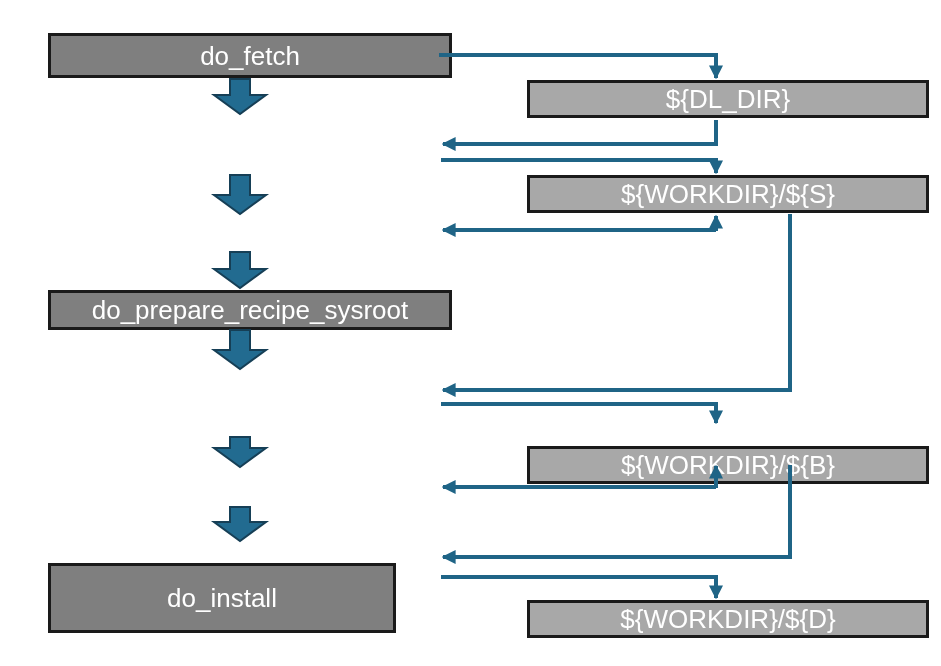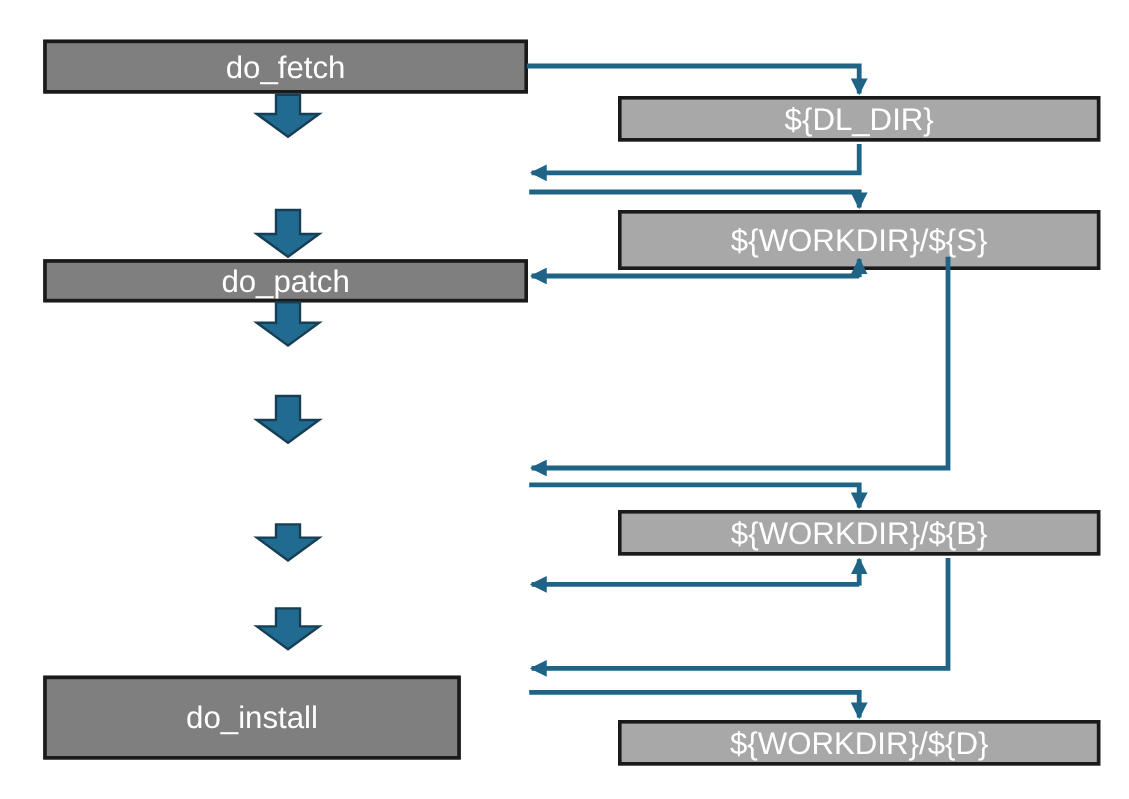--- a/index.html
+++ b/index.html
@@ -22,52 +22,53 @@
   }
   .box{
     position:absolute;
     box-sizing:border-box;
     display:flex;align-items:center;justify-content:center;
     color:var(--text);
     font-size:26px;
     line-height:1;
     white-space:nowrap;
     border:3px solid var(--box-border);
+    margin-left:12px;
   }
   .task{background:var(--task-fill);}
   .dir{background:var(--dir-fill);}
   svg.overlay{
     position:absolute;left:0;top:0;
     pointer-events:none;
   }
   .conn{fill:none;stroke:var(--connector);stroke-width:4;}
   .flow{fill:var(--flow-fill);stroke:var(--flow-stroke);stroke-width:2;}
 </style>
 </head>
 <body>
 
 <div class="canvas">
 
   <div class="box task" style="left:36px;top:33px;width:404px;height:45px">
     <span>do_fetch</span>
   </div>
-  <div class="box task" style="left:36px;top:216px;width:404px;height:36px">
-    <span>do_patch</span>
+  <div class="box task" style="left:36px;top:290px;width:404px;height:40px">
+    <span>do_prepare_recipe_sysroot</span>
   </div>
   <div class="box task" style="left:36px;top:563px;width:348px;height:70px">
     <span>do_install</span>
   </div>
 
   <div class="box dir" style="left:515px;top:80px;width:402px;height:38px">
     <span>${DL_DIR}</span>
   </div>
-  <div class="box dir" style="left:515px;top:175px;width:402px;height:50px">
+  <div class="box dir" style="left:515px;top:175px;width:402px;height:38px">
     <span>${WORKDIR}/${S}</span>
   </div>
-  <div class="box dir" style="left:515px;top:425px;width:402px;height:38px">
+  <div class="box dir" style="left:515px;top:446px;width:402px;height:38px">
     <span>${WORKDIR}/${B}</span>
   </div>
   <div class="box dir" style="left:515px;top:600px;width:402px;height:38px">
     <span>${WORKDIR}/${D}</span>
   </div>
 
   <svg class="overlay" width="941" height="666" viewBox="0 0 941 666">
     <defs>
       <marker id="ah" viewBox="0 0 10 10" refX="9" refY="5" markerWidth="3.5" markerHeight="3.5" orient="auto">
         <path d="M0 0 L10 5 L0 10 Z" fill="#1f6486"></path>

